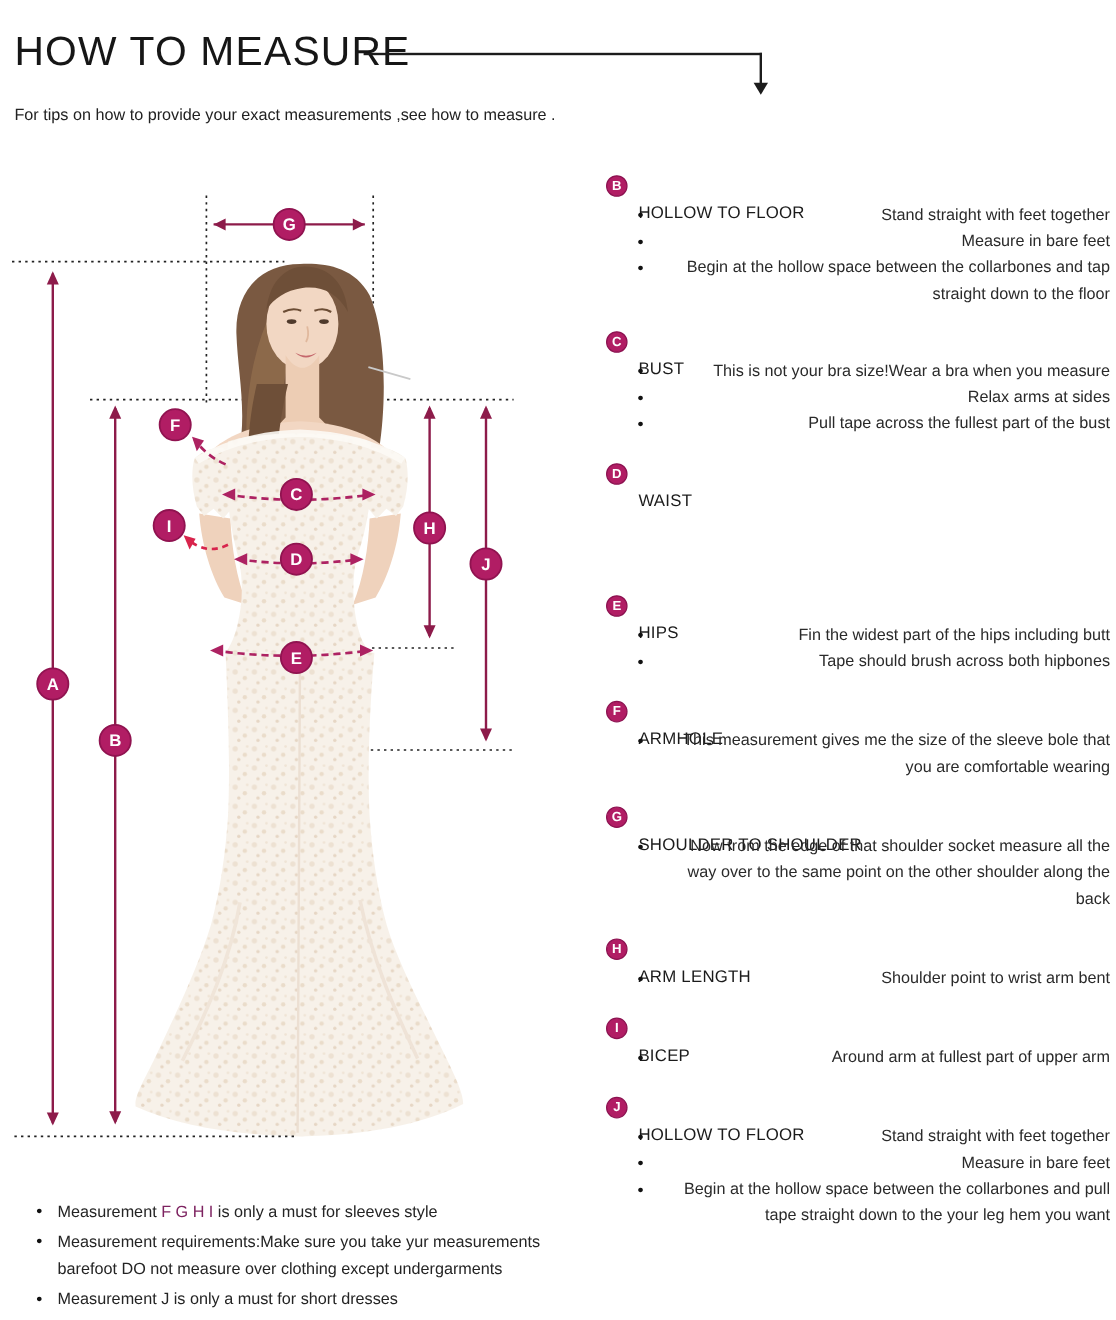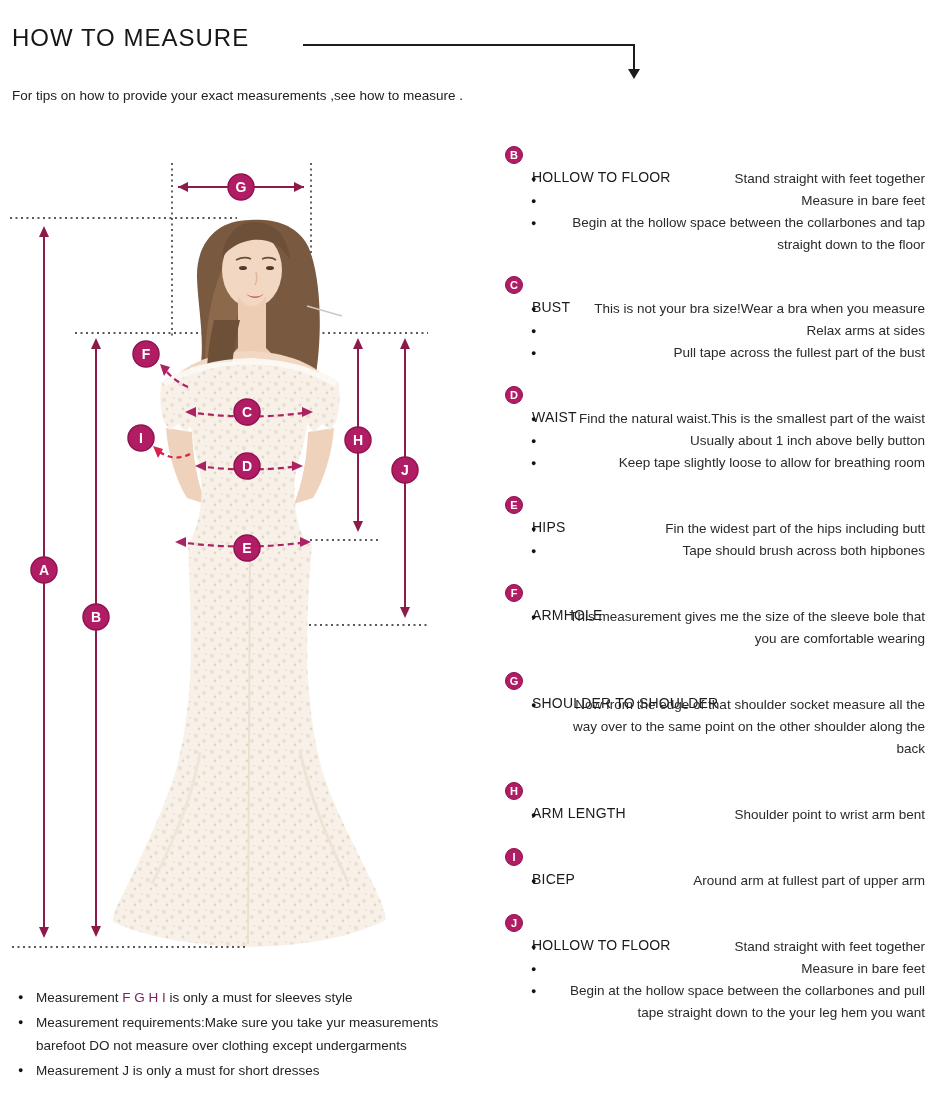--- a/index.html
+++ b/index.html
@@ -3,21 +3,21 @@
 <meta charset="utf-8">
 <style>
   html,body{margin:0;padding:0;background:#fff;}
   .canvas{
     position:relative;width:930px;height:1100px;background:#ffffff;
     font-family:"Liberation Sans", sans-serif;color:#1f1f1f;overflow:hidden;
   }
   
   .page-title{
     position:absolute;left:12px;top:24px;margin:0;
-    font-size:24px;font-weight:400;letter-spacing:1px;color:#161616;
+    font-size:34px;font-weight:400;letter-spacing:1px;color:#161616;
   }
   .title-line-h{position:absolute;left:303px;top:44px;width:332px;height:2px;background:#1c1c1c;}
   .title-line-v{position:absolute;left:633px;top:44px;width:2px;height:26px;background:#1c1c1c;}
   .title-arrowhead{
     position:absolute;left:628px;top:69px;width:0;height:0;
     border-left:6px solid transparent;border-right:6px solid transparent;border-top:10px solid #1c1c1c;
   }
   .intro{position:absolute;left:12px;top:84px;width:900px;font-size:13.5px;line-height:23px;color:#222;}
   .intro p{margin:0;}
   
@@ -27,21 +27,21 @@
     width:18px;height:18px;border-radius:50%;background:#b11d64;border:1.5px solid #8c1150;
     color:#fff;font-size:11px;font-weight:700;display:flex;align-items:center;justify-content:center;
     box-sizing:border-box;flex:0 0 auto;
   }
   .sec-title{font-size:14px;color:#1b1b1b;letter-spacing:0.2px;margin-top:44px;}
   .section ul{margin:2px 0 0;padding:0 0 0 49px;list-style:none;text-align:right;}
   .section li{position:relative;line-height:22px;font-size:13.5px;color:#2a2a2a;}
   .section li::before{content:"●";position:absolute;left:-23px;top:0;font-size:9px;color:#111;}
   
   .notes{position:absolute;left:14px;top:986px;width:452px;}
-  .notes ul{margin:0;padding:0 0 0 22px;list-style:none;}
+  .notes ul{margin:12px;padding:0 0 0 22px;list-style:none;}
   .notes li{position:relative;line-height:23.5px;font-size:13.5px;color:#242424;margin-bottom:1px;}
   .notes li::before{content:"●";position:absolute;left:-18px;top:0;font-size:9px;color:#111;}
   .note-highlight{color:#7d2260;}
   
   .diagram{position:absolute;left:0;top:140px;}
 </style>
 </head>
 <body>
 
 <div class="canvas">
@@ -217,25 +217,20 @@
       <li>Relax arms at sides</li>
       <li>Pull tape across the fullest part of the bust</li>
     </ul>
   </div>
 
   <div class="section" style="top:384px">
     <div class="sec-head">
         <span class="badge">D</span>
         <span class="sec-title">WAIST</span>
       </div>
-    <ul>
-      <li>Find the natural waist.This is the smallest part of the waist</li>
-      <li>Usually about 1 inch above belly button</li>
-      <li>Keep tape slightly loose to allow for breathing room</li>
-    </ul>
   </div>
 
   <div class="section" style="top:494px">
     <div class="sec-head">
         <span class="badge">E</span>
         <span class="sec-title">HIPS</span>
       </div>
     <ul>
       <li>Fin the widest part of the hips including butt</li>
       <li>Tape should brush across both hipbones</li>

